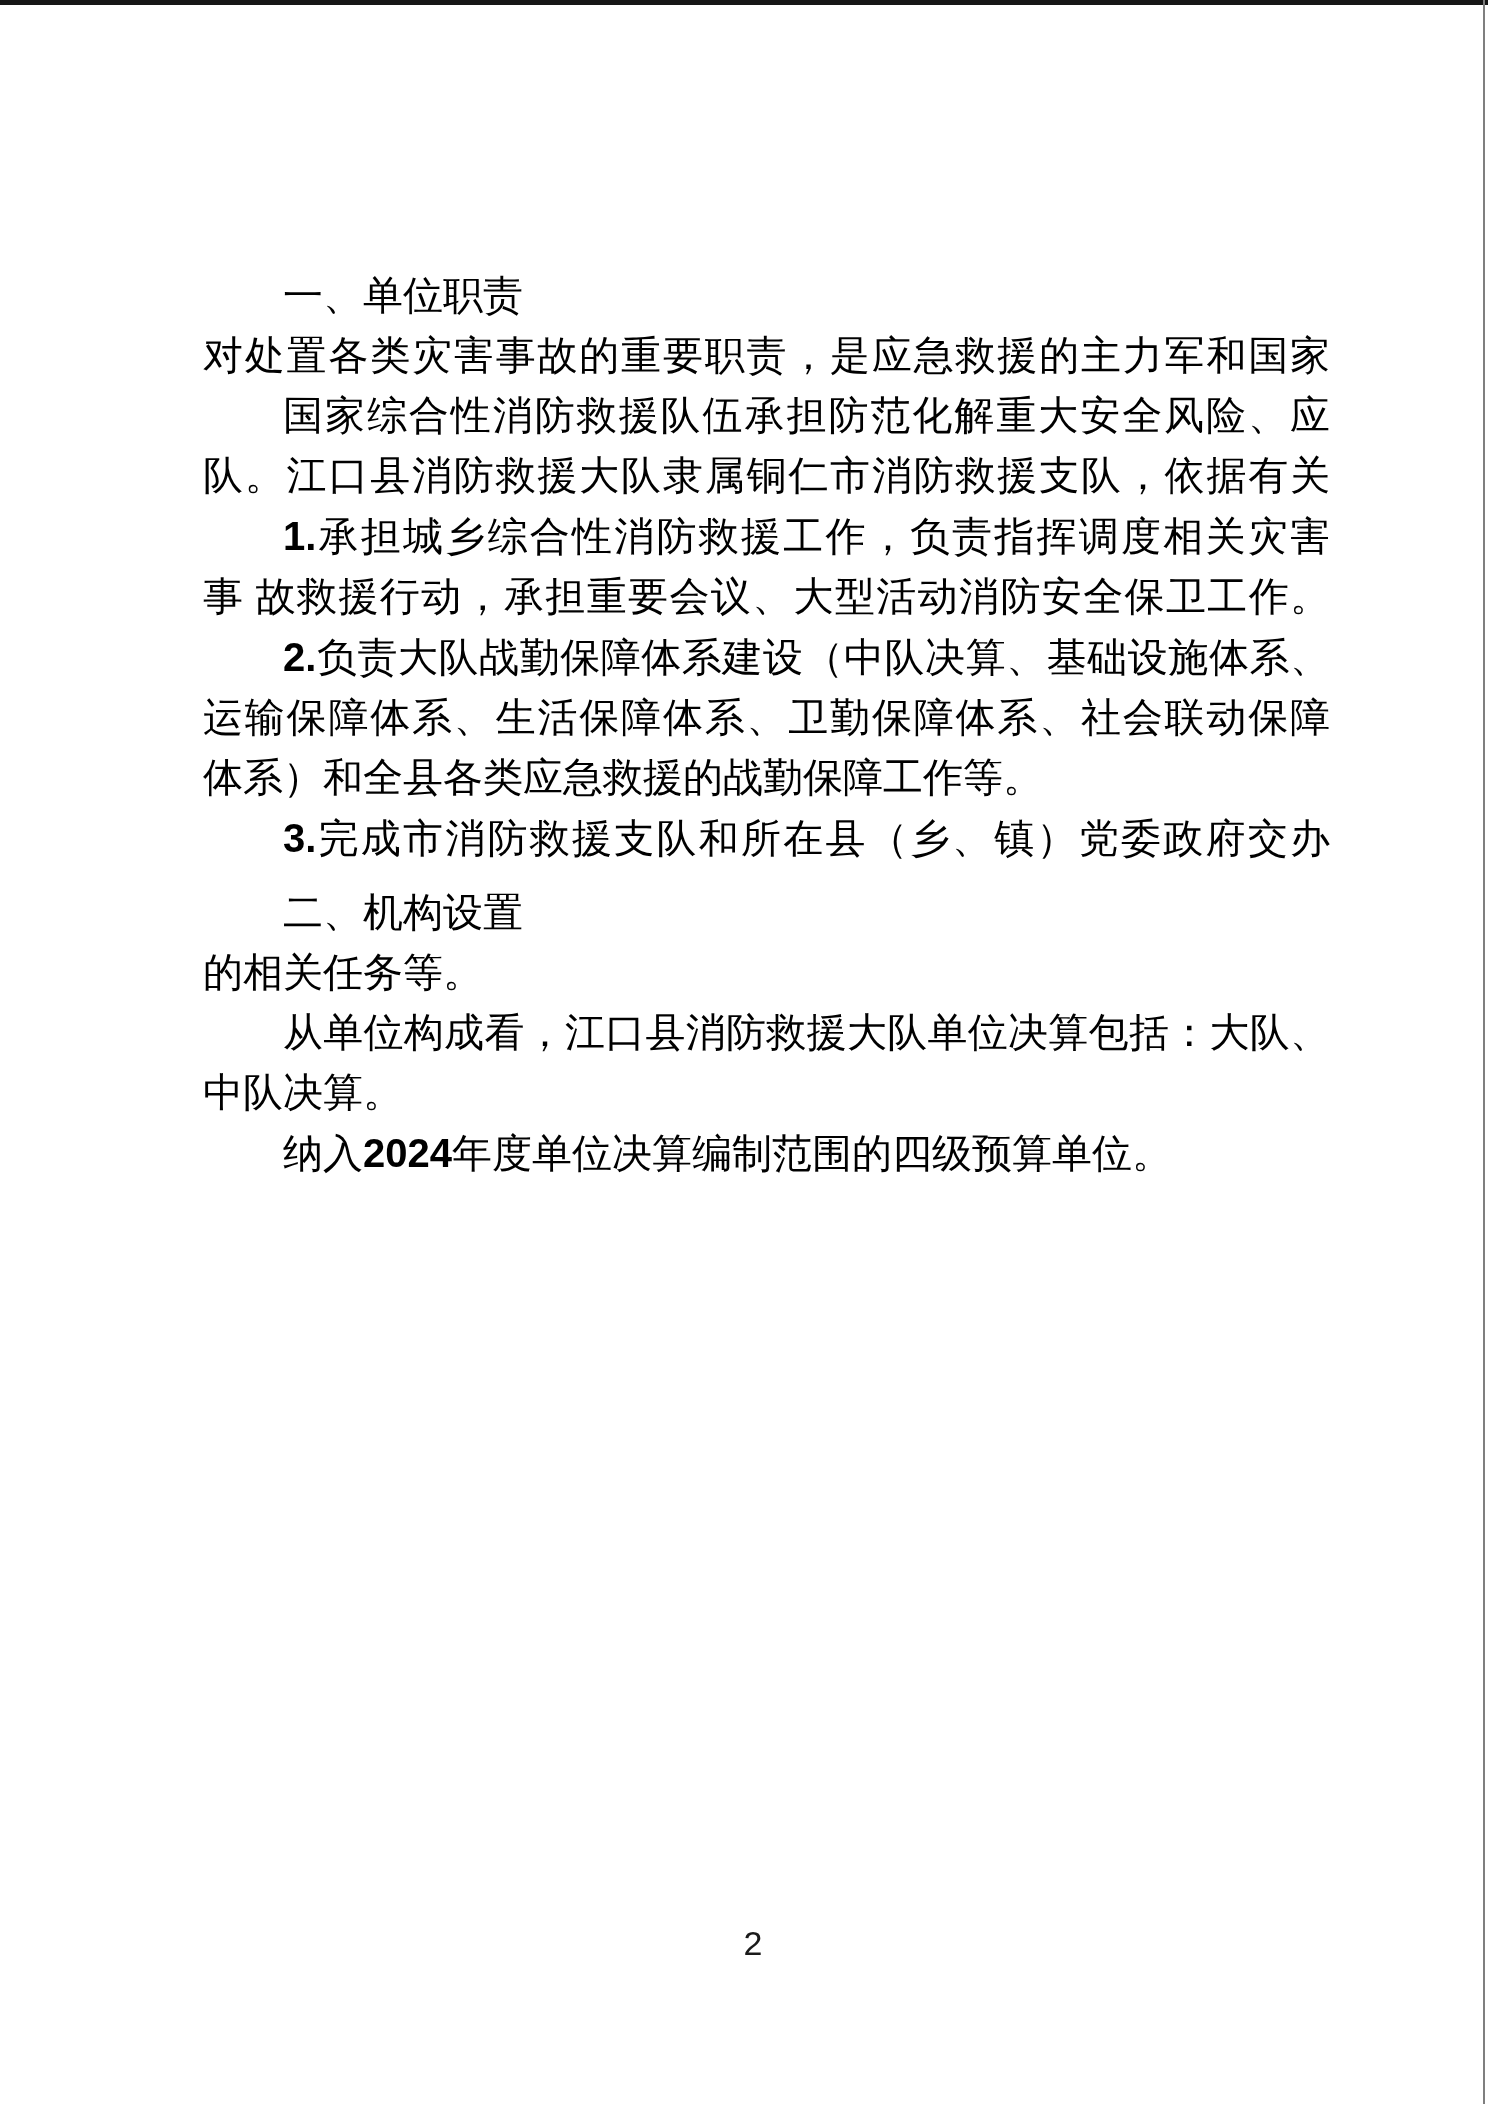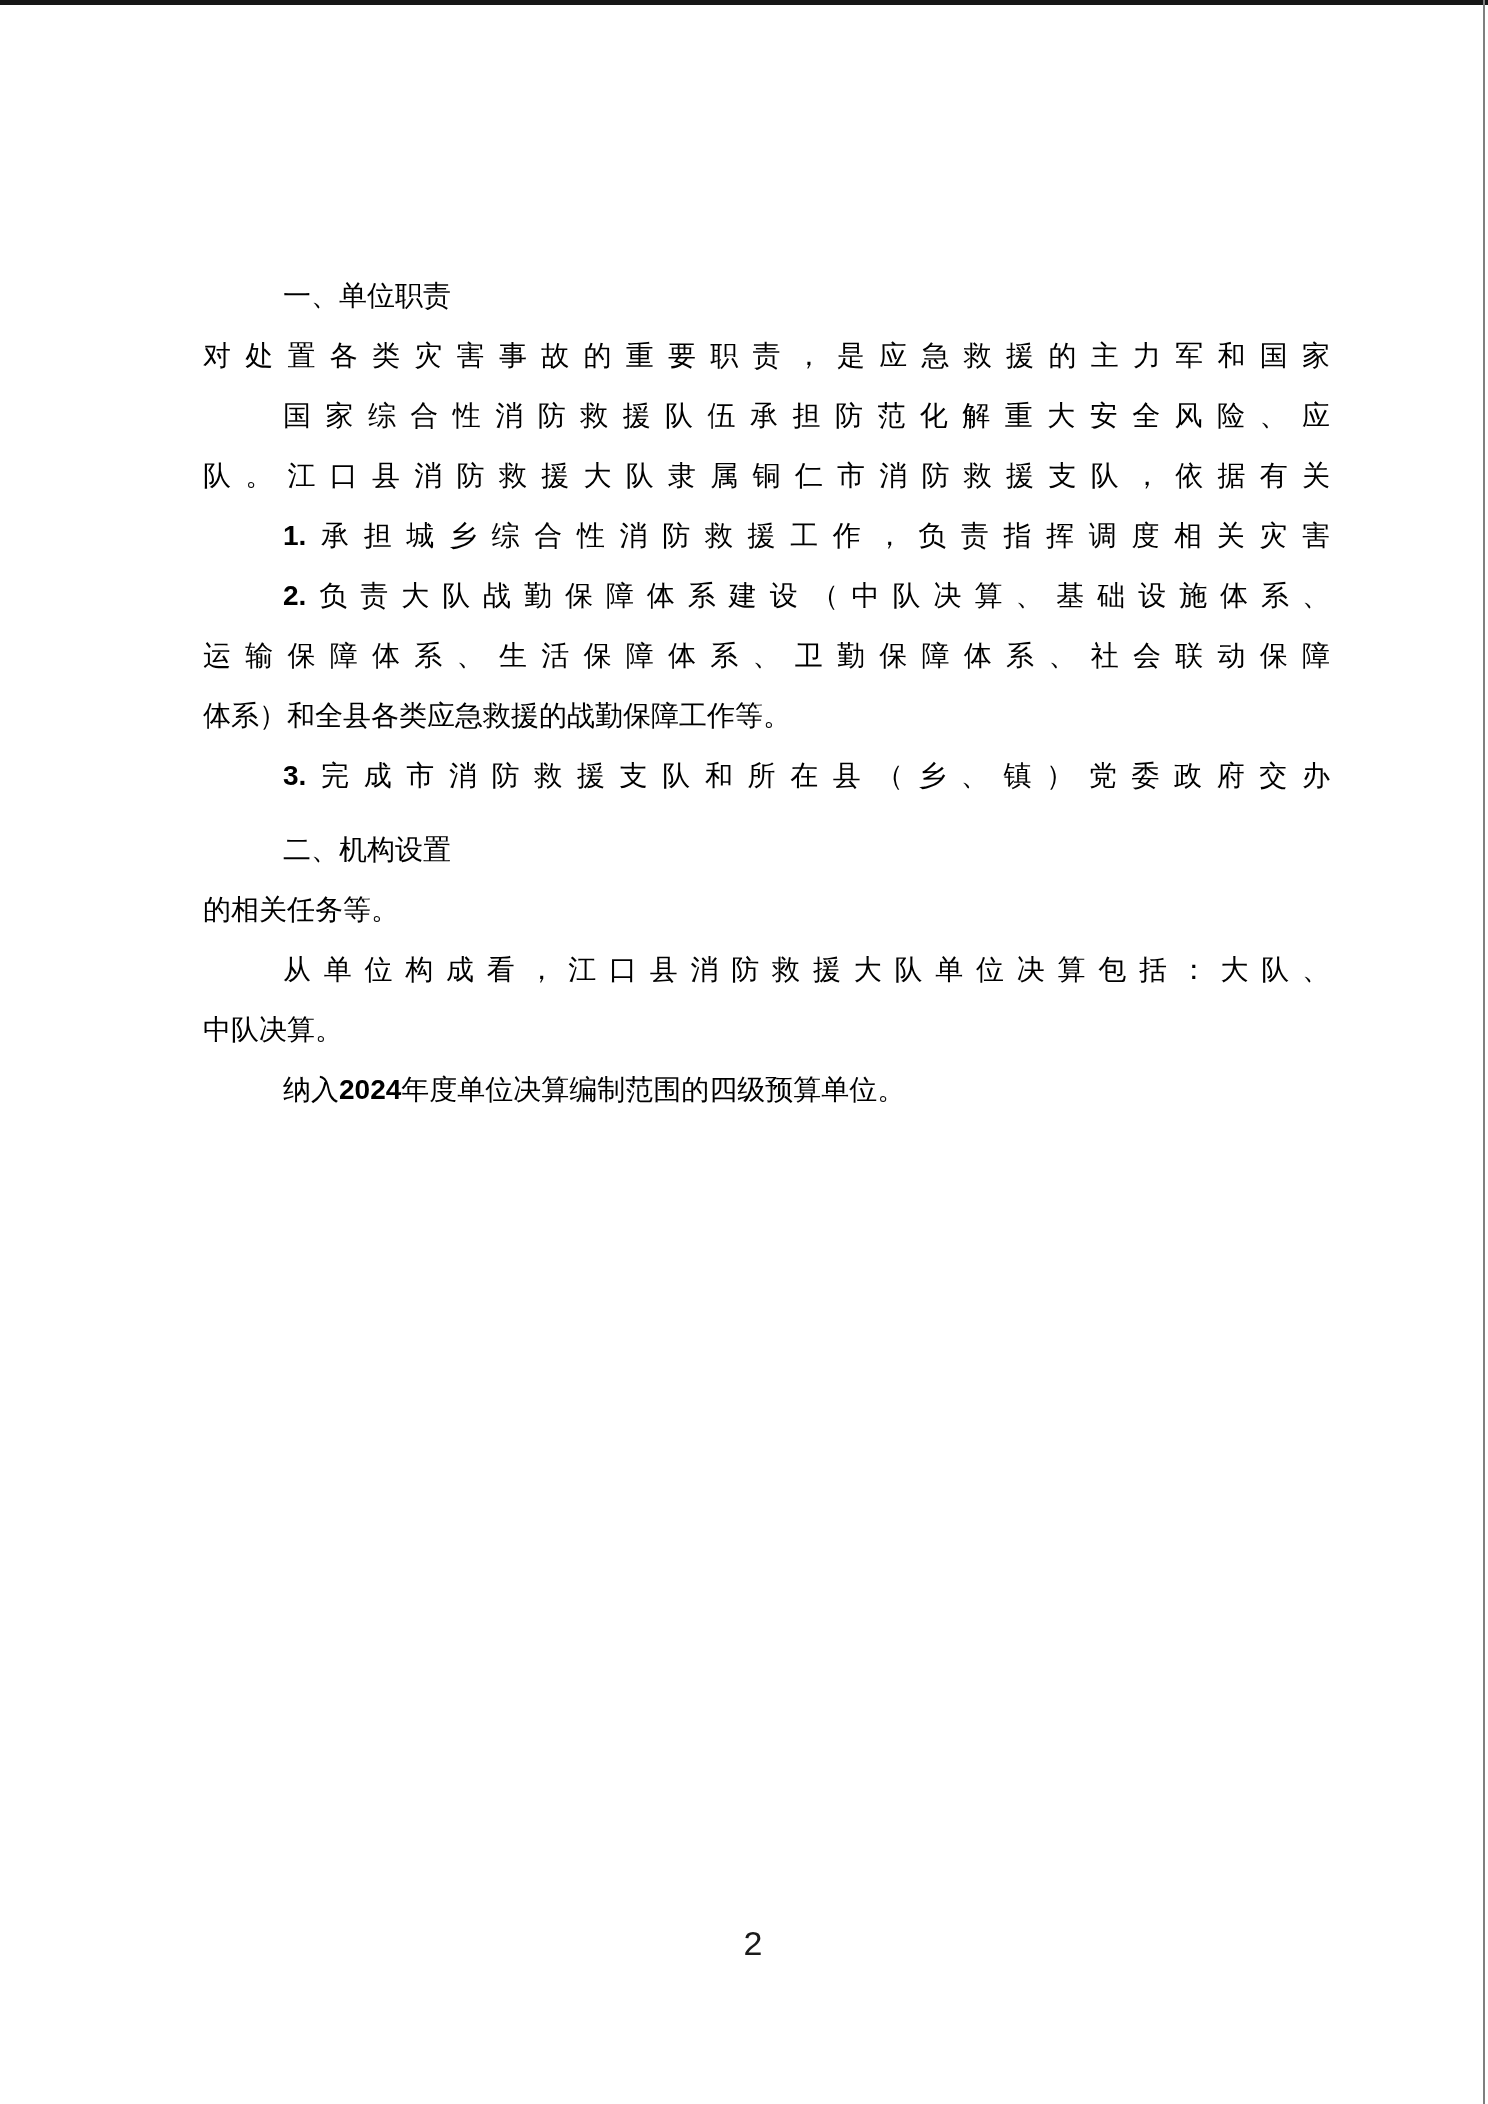--- a/index.html
+++ b/index.html
@@ -17,21 +17,21 @@
     width:100%;height:5px;
   }
   .right-line{
     position:absolute;top:0;right:3px;
     width:2px;height:100%;
   }
   .doc-body{
     position:absolute;
     left:203px;top:266px;
     width:1127px;
-    font-size:28px;
+    font-size:40px;
     line-height:60px;
     text-align:left;
   }
   .line{min-height:60px;}
   .line.indent{text-indent:80px;}
   .line.stretch{
     text-align:justify;
     text-align-last:justify;
   }
   .line.gap{margin-top:14px;}
@@ -56,20 +56,21 @@
 
 <div class="page">
   <div class="top-bar" style="background: rgb(22, 22, 22);"></div>
   <div class="right-line" style="background: rgb(127, 127, 127);"></div>
   <div class="doc-body" id="doc-body">
       <div class="line heading indent"><span>一、单位职责</span></div>
       <div class="line stretch"><span>对处置各类灾害事故的重要职责，是应急救援的主力军和国家</span></div>
       <div class="line indent stretch"><span>国家综合性消防救援队伍承担防范化解重大安全风险、应</span></div>
       <div class="line stretch"><span>队。江口县消防救援大队隶属铜仁市消防救援支队，依据有关</span></div>
       <div class="line indent stretch"><span class="num">1.</span><span>承担城乡综合性消防救援工作，负责指挥调度相关灾害</span></div>
+      <div class="line stretch"><span>事 故救援行动，承担重要会议、大型活动消防安全保卫工作。</span></div>
       <div class="line indent stretch"><span class="num">2.</span><span>负责大队战勤保障体系建设（中队决算、基础设施体系、</span></div>
       <div class="line stretch"><span>运输保障体系、生活保障体系、卫勤保障体系、社会联动保障</span></div>
       <div class="line"><span>体系）和全县各类应急救援的战勤保障工作等。</span></div>
       <div class="line indent stretch"><span class="num">3.</span><span>完成市消防救援支队和所在县（乡、镇）党委政府交办</span></div>
       <div class="line heading indent gap"><span>二、机构设置</span></div>
       <div class="line"><span>的相关任务等。</span></div>
       <div class="line indent stretch"><span>从单位构成看，江口县消防救援大队单位决算包括：大队、</span></div>
       <div class="line"><span>中队决算。</span></div>
       <div class="line indent"><span>纳入</span><span class="num">2024</span><span>年度单位决算编制范围的四级预算单位。</span></div>
     </div>

